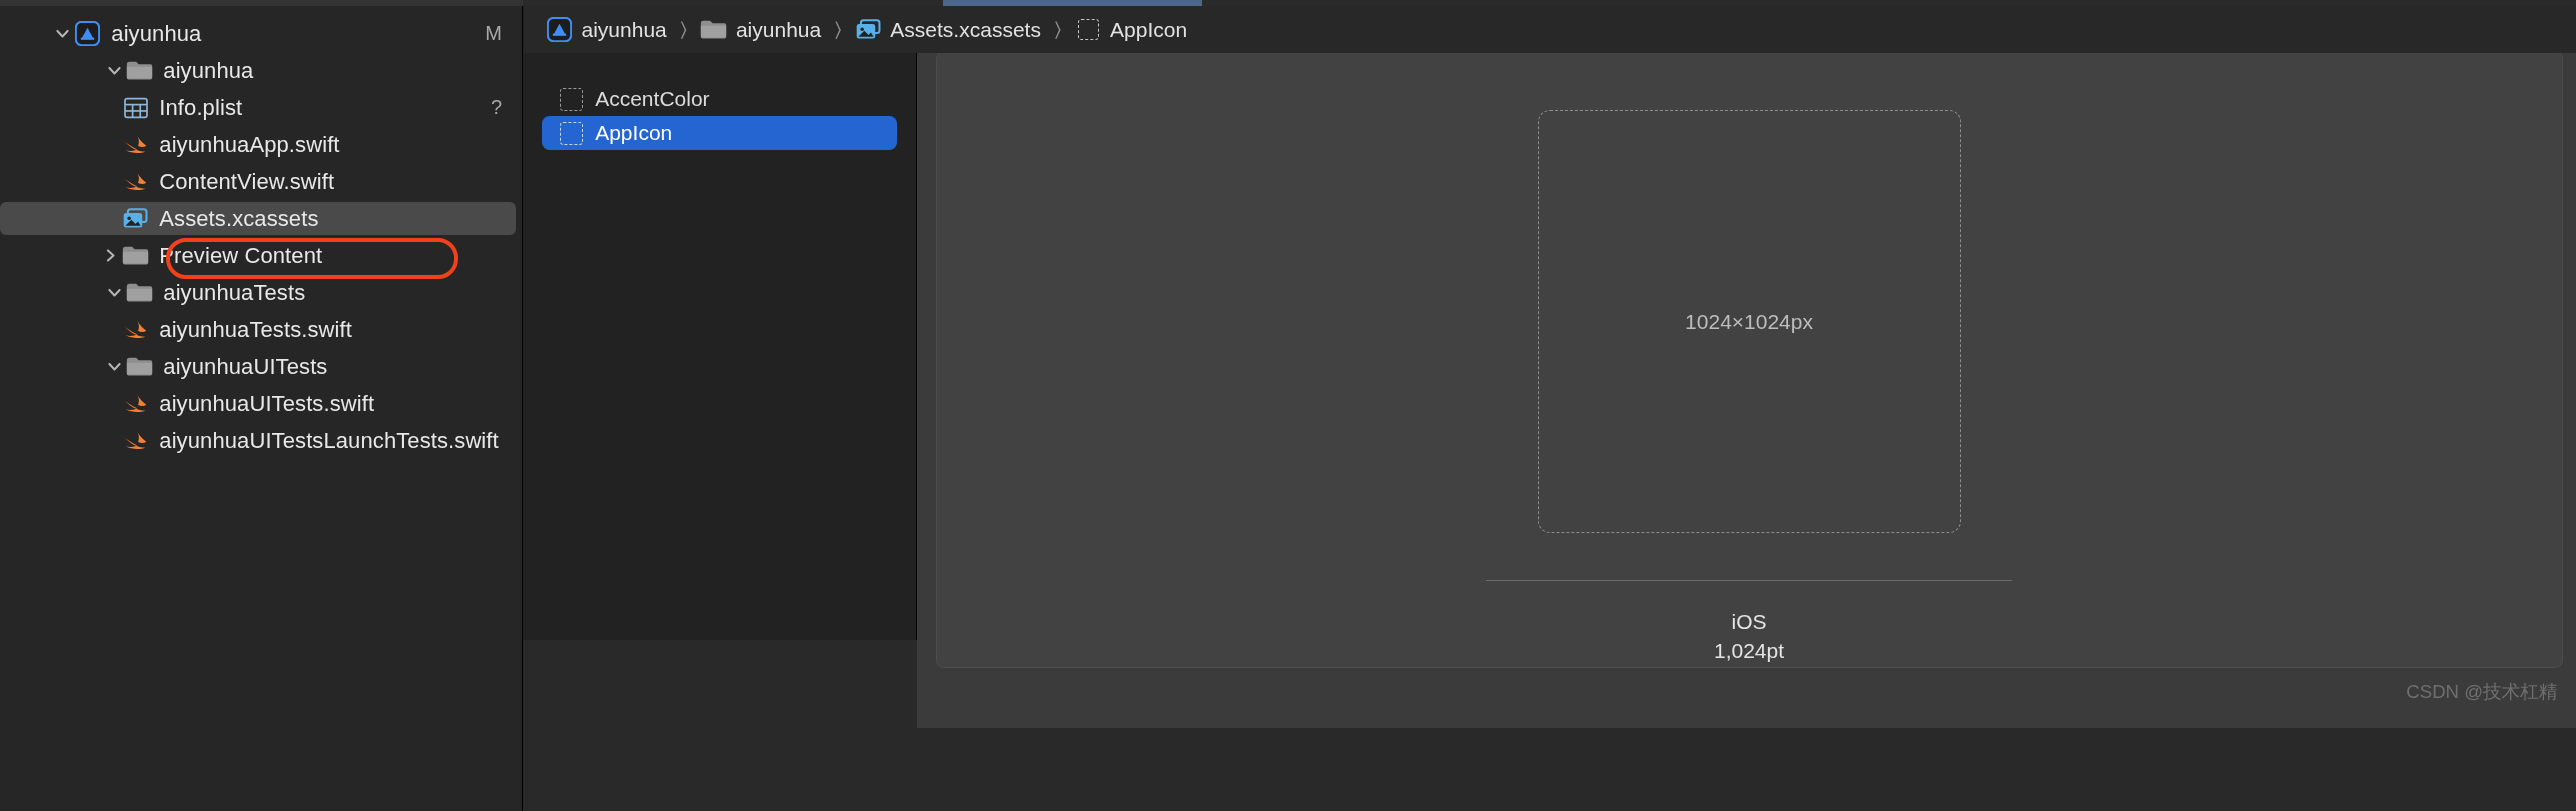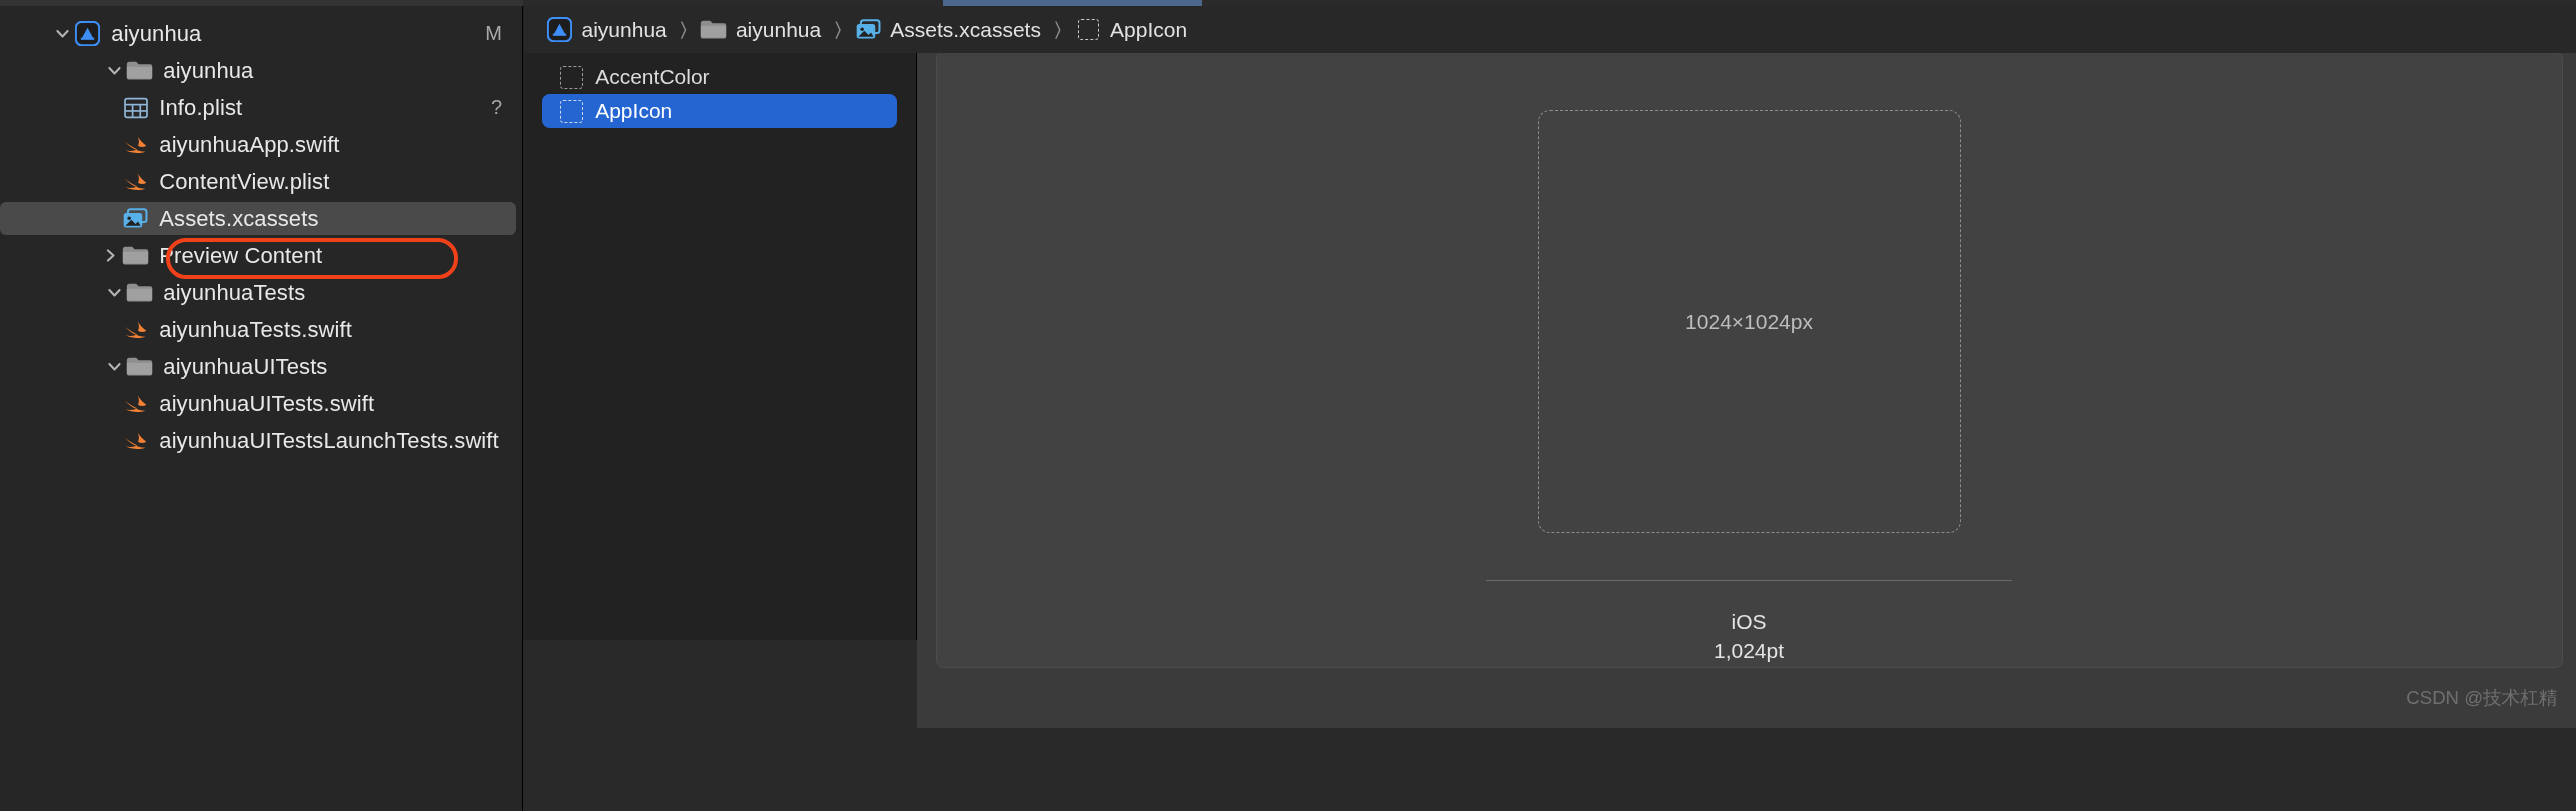--- a/index.html
+++ b/index.html
@@ -87,21 +87,21 @@
     z-index:30;
     pointer-events:none;
   }
 
   
   .assetlist {
     position:relative;
     width:394px; height:640px;
     background:#222222;
     border-right:1.7px solid #000;
-    padding-top:60px;
+    padding-top:82px;
     flex:0 0 394px;
   }
   .asset-row {
     position:relative;
     height:34px;
     margin:0 18.6px;
     display:flex; align-items:center;
     border-radius:7.6px;
     font-size:21px;
     color:#dcdcdc;
@@ -184,21 +184,21 @@
     margin-top:27px;
     text-align:center;
     font-size:21px;
     color:#e4e4e4;
     line-height:1.38;
   }
 
   
   .watermark {
     position:absolute;
-    right:18.6px; bottom:17px;
+    right:18.6px; bottom:23px;
     font-size:18.6px;
     color:#6f6f6f;
     z-index:25;
     white-space:nowrap;
   }
 </style>
 </head>
 <body>
 
 <div class="app">
@@ -265,21 +265,21 @@
           <span class="nav-label">aiyunhuaApp.swift</span>
         </div>
         <div class="nav-row ind-2">
           <span class="twisty"></span>
           <span class="nav-icon">
             <svg width="25" height="22" viewBox="0 0 30 26">
               <path d="M2 9 C9 16 17 21 27 21 C22 23 11 24 3 19 C8 21 14 20 17 18 C12 16 6 12 2 9 Z" fill="#f28035"></path>
               <path d="M17 2 C20 7 24 11 28 14 C25 16 21 16 18 14 C20 10 19 5 17 2 Z" fill="#f28035"></path>
             </svg>
           </span>
-          <span class="nav-label">ContentView.plist</span>
+          <span class="nav-label">ContentView.swift</span>
         </div>
         <div class="nav-row ind-2 selected">
           <span class="twisty"></span>
           <span class="nav-icon">
             <svg width="27" height="22" viewBox="0 0 32 26">
               <rect x="7" y="1.5" width="22" height="15" rx="3" fill="none" stroke="#58b0e8" stroke-width="2.4"></rect>
               <rect x="2" y="6" width="22" height="17" rx="3" fill="#58b0e8"></rect>
               <circle cx="8.5" cy="12" r="2.1" fill="#222"></circle>
               <path d="M4 21 L11 14 L16 19 L19 16 L22 21 Z" fill="#222"></path>
             </svg>

